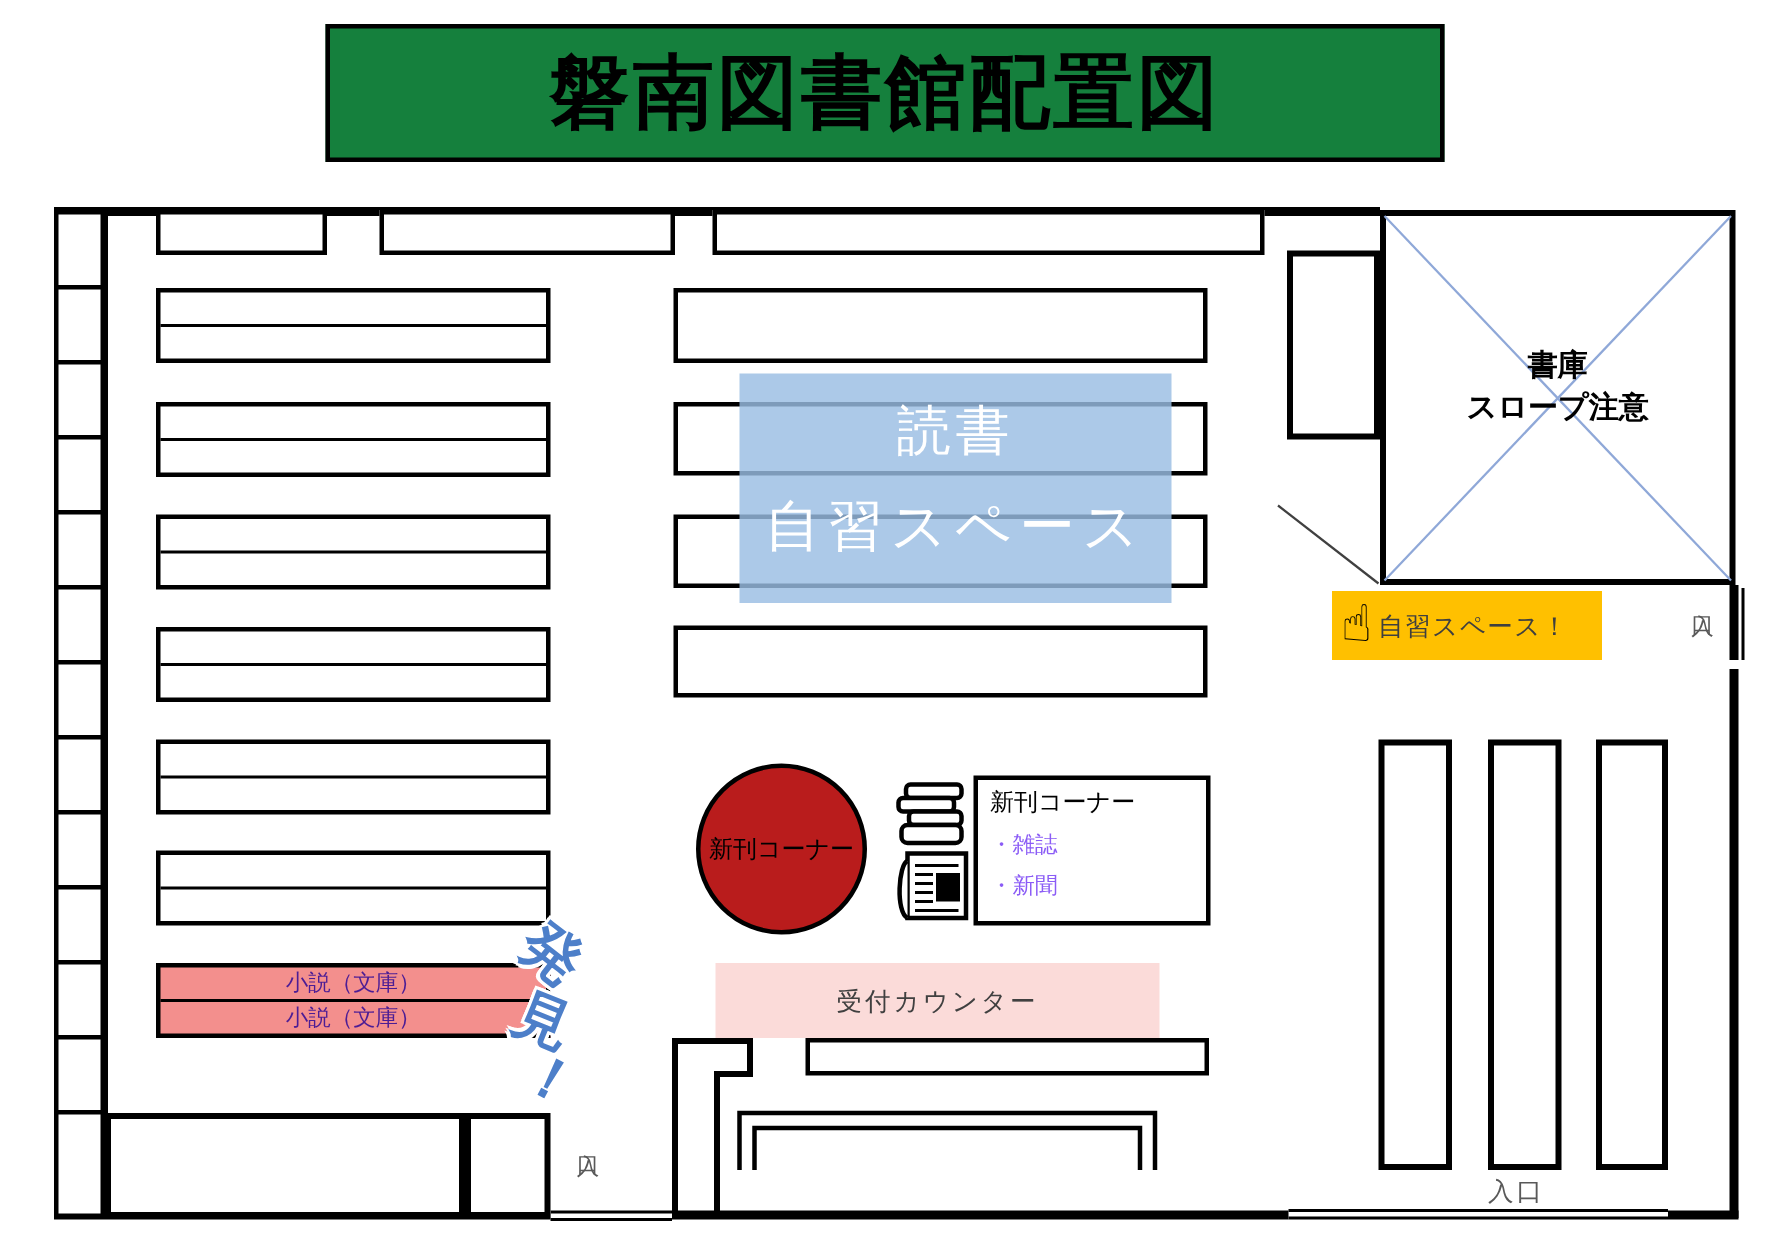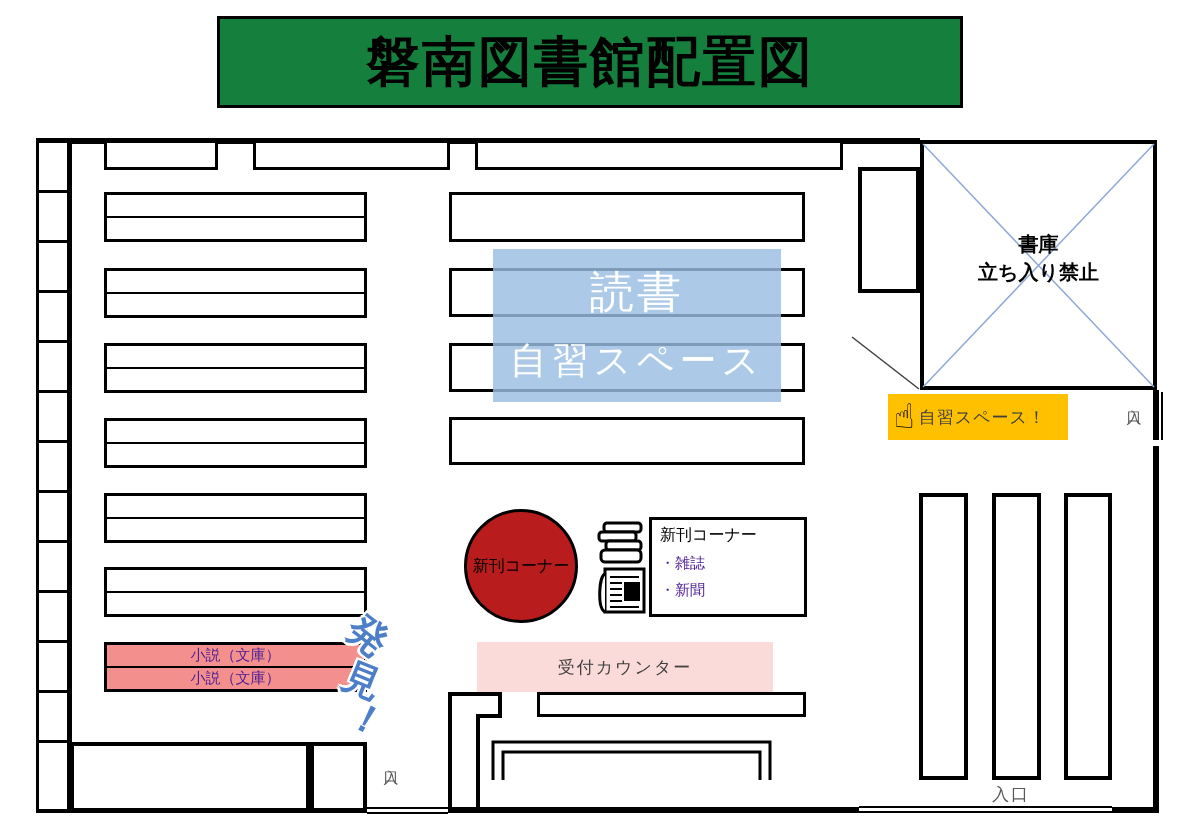--- a/index.html
+++ b/index.html
@@ -8,21 +8,21 @@
   .abs{position:absolute;box-sizing:border-box;}
   .wall{position:absolute;background:#000;}
   .box{position:absolute;box-sizing:border-box;background:#fff;border:3px solid #000;}
   .box4{position:absolute;box-sizing:border-box;background:#fff;border:4px solid #000;}
   .shelf-mid{position:absolute;left:0;right:0;top:50%;height:2px;margin-top:-1px;background:#000;}
   .title-box{left:217px;top:16px;width:746px;height:92px;background:#15803d;border:3px solid #000;
              display:flex;align-items:center;justify-content:center;}
   .title-text{font-size:54px;font-weight:600;letter-spacing:2px;}
   .overlay{left:493px;top:249px;width:288px;height:153px;background:rgba(154,189,227,0.82);
            display:flex;flex-direction:column;align-items:center;z-index:5;color:#fff;text-align:center;}
-  .ov1{font-size:44px;letter-spacing:3px;margin-top:14px;}
+  .ov1{font-size:36px;letter-spacing:3px;margin-top:14px;}
   .ov2{font-size:37px;letter-spacing:5px;margin-top:14px;white-space:nowrap;}
   .stacks-label{left:920px;top:230px;width:237px;text-align:center;font-weight:bold;
                 font-size:20px;line-height:28px;z-index:4;}
   .orange{left:888px;top:394px;width:180px;height:46px;background:#ffc000;display:flex;
           align-items:center;z-index:4;}
   .hand{font-size:34px;line-height:34px;margin:0 4px 2px 6px;color:#000;}
   .slope-text{font-size:17px;color:#3f3f3f;letter-spacing:1px;}
   .v-label{position:absolute;writing-mode:vertical-rl;text-orientation:upright;color:#595959;
            font-size:15px;letter-spacing:3px;z-index:4;}
   .h-label{position:absolute;color:#595959;font-size:17px;letter-spacing:2px;z-index:4;}
@@ -30,21 +30,21 @@
          display:flex;flex-direction:column;z-index:2;}
   .novel-row{flex:1;display:flex;align-items:center;justify-content:center;font-size:15px;color:#4c1d95;}
   .novel-sep{height:2px;background:#000;}
   .pink{left:477px;top:642px;width:296px;height:50px;background:#fbdbd9;display:flex;
         align-items:center;justify-content:center;font-size:17px;color:#404040;letter-spacing:2px;z-index:2;}
   .circle{left:464px;top:509px;width:114px;height:114px;border:3px solid #000;border-radius:50%;
           background:#b91c1c;display:flex;align-items:center;justify-content:center;font-size:16px;}
   .browse{left:649px;top:517px;width:158px;height:100px;border:3px solid #000;background:#fff;
           padding:5px 8px;font-size:16px;}
   .browse .bt{margin-bottom:6px;}
-  .browse .bi{font-size:15px;margin-top:8px;color:#4c1d95;}
+  .browse .bi{font-size:15px;margin-top:8px;color:#8b5cf6;}
   .disc{position:absolute;color:#4d7fc9;font-weight:bold;z-index:8;
         text-shadow:-2px -2px 0 #fff,2px -2px 0 #fff,-2px 2px 0 #fff,2px 2px 0 #fff,0 2px 0 #fff,0 -2px 0 #fff,2px 0 0 #fff,-2px 0 0 #fff;}
   svg.lines{position:absolute;left:0;top:0;z-index:3;pointer-events:none;}
   .icon-abs{position:absolute;z-index:4;}
 </style>
 </head>
 <body>
 
 <div class="canvas">
 
@@ -115,21 +115,21 @@
   <div class="box" style="left:449px;top:417px;width:356px;height:48px;"></div>
 
   <div class="abs overlay">
     <div class="ov1">読書</div>
     <div class="ov2">自習スペース</div>
   </div>
 
   <div class="box4" style="left:920px;top:140px;width:237px;height:250px;"></div>
   <div class="abs stacks-label">
     <div>書庫</div>
-    <div>立ち入り禁止</div>
+    <div>スロープ注意</div>
   </div>
   <div class="box4" style="left:858px;top:167px;width:62px;height:126px;"></div>
 
   <div class="abs orange">
     <span class="hand">☝</span>
     <span class="slope-text">自習スペース！</span>
   </div>
   <div class="v-label" style="left:1124px;top:397px;">入口</div>
 
   <div class="box4" style="left:919px;top:493px;width:49px;height:287px;"></div>

